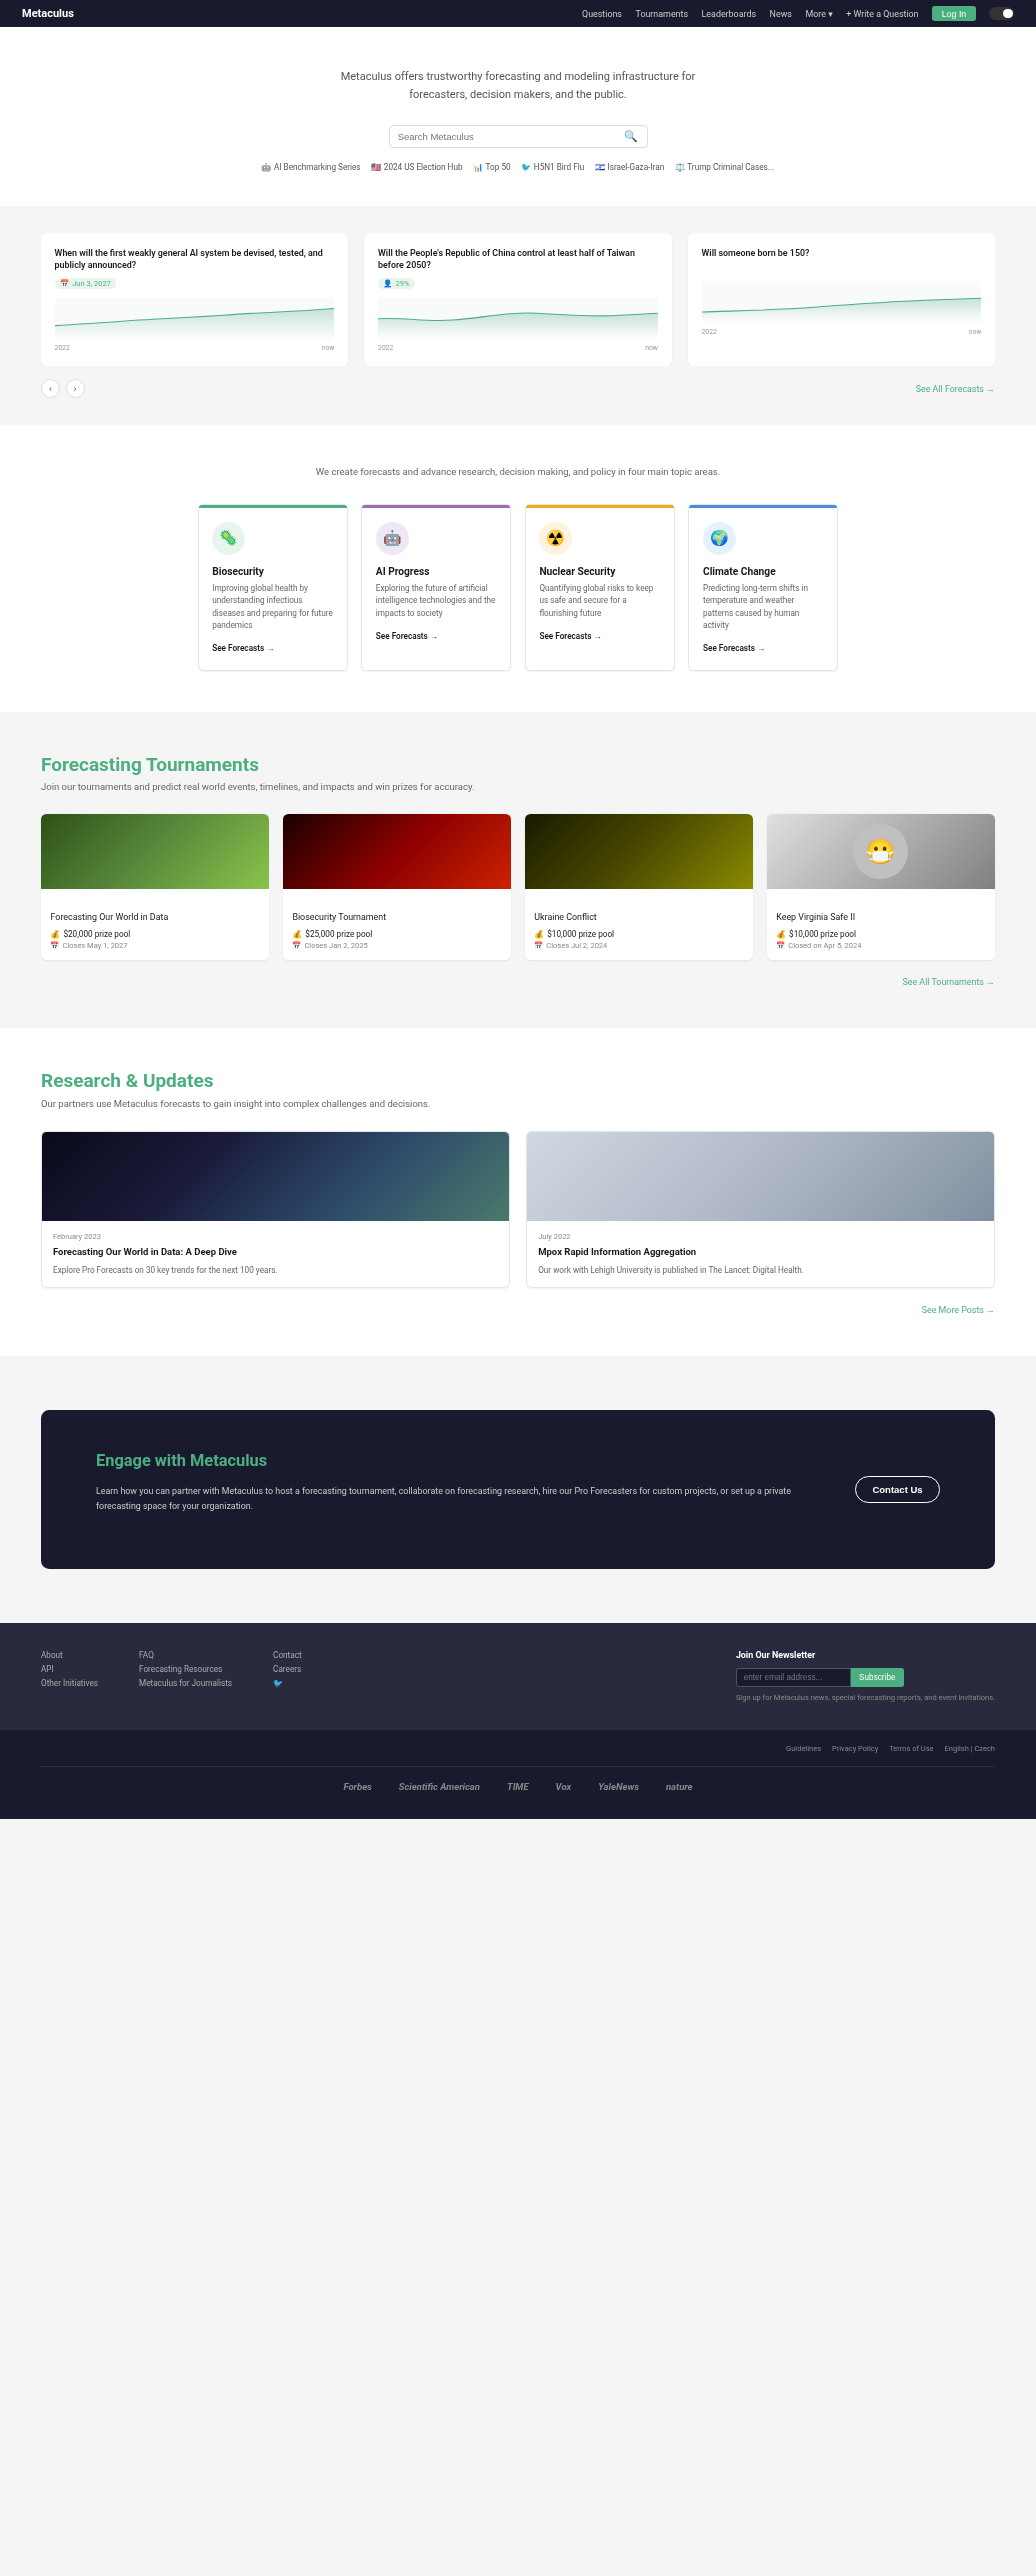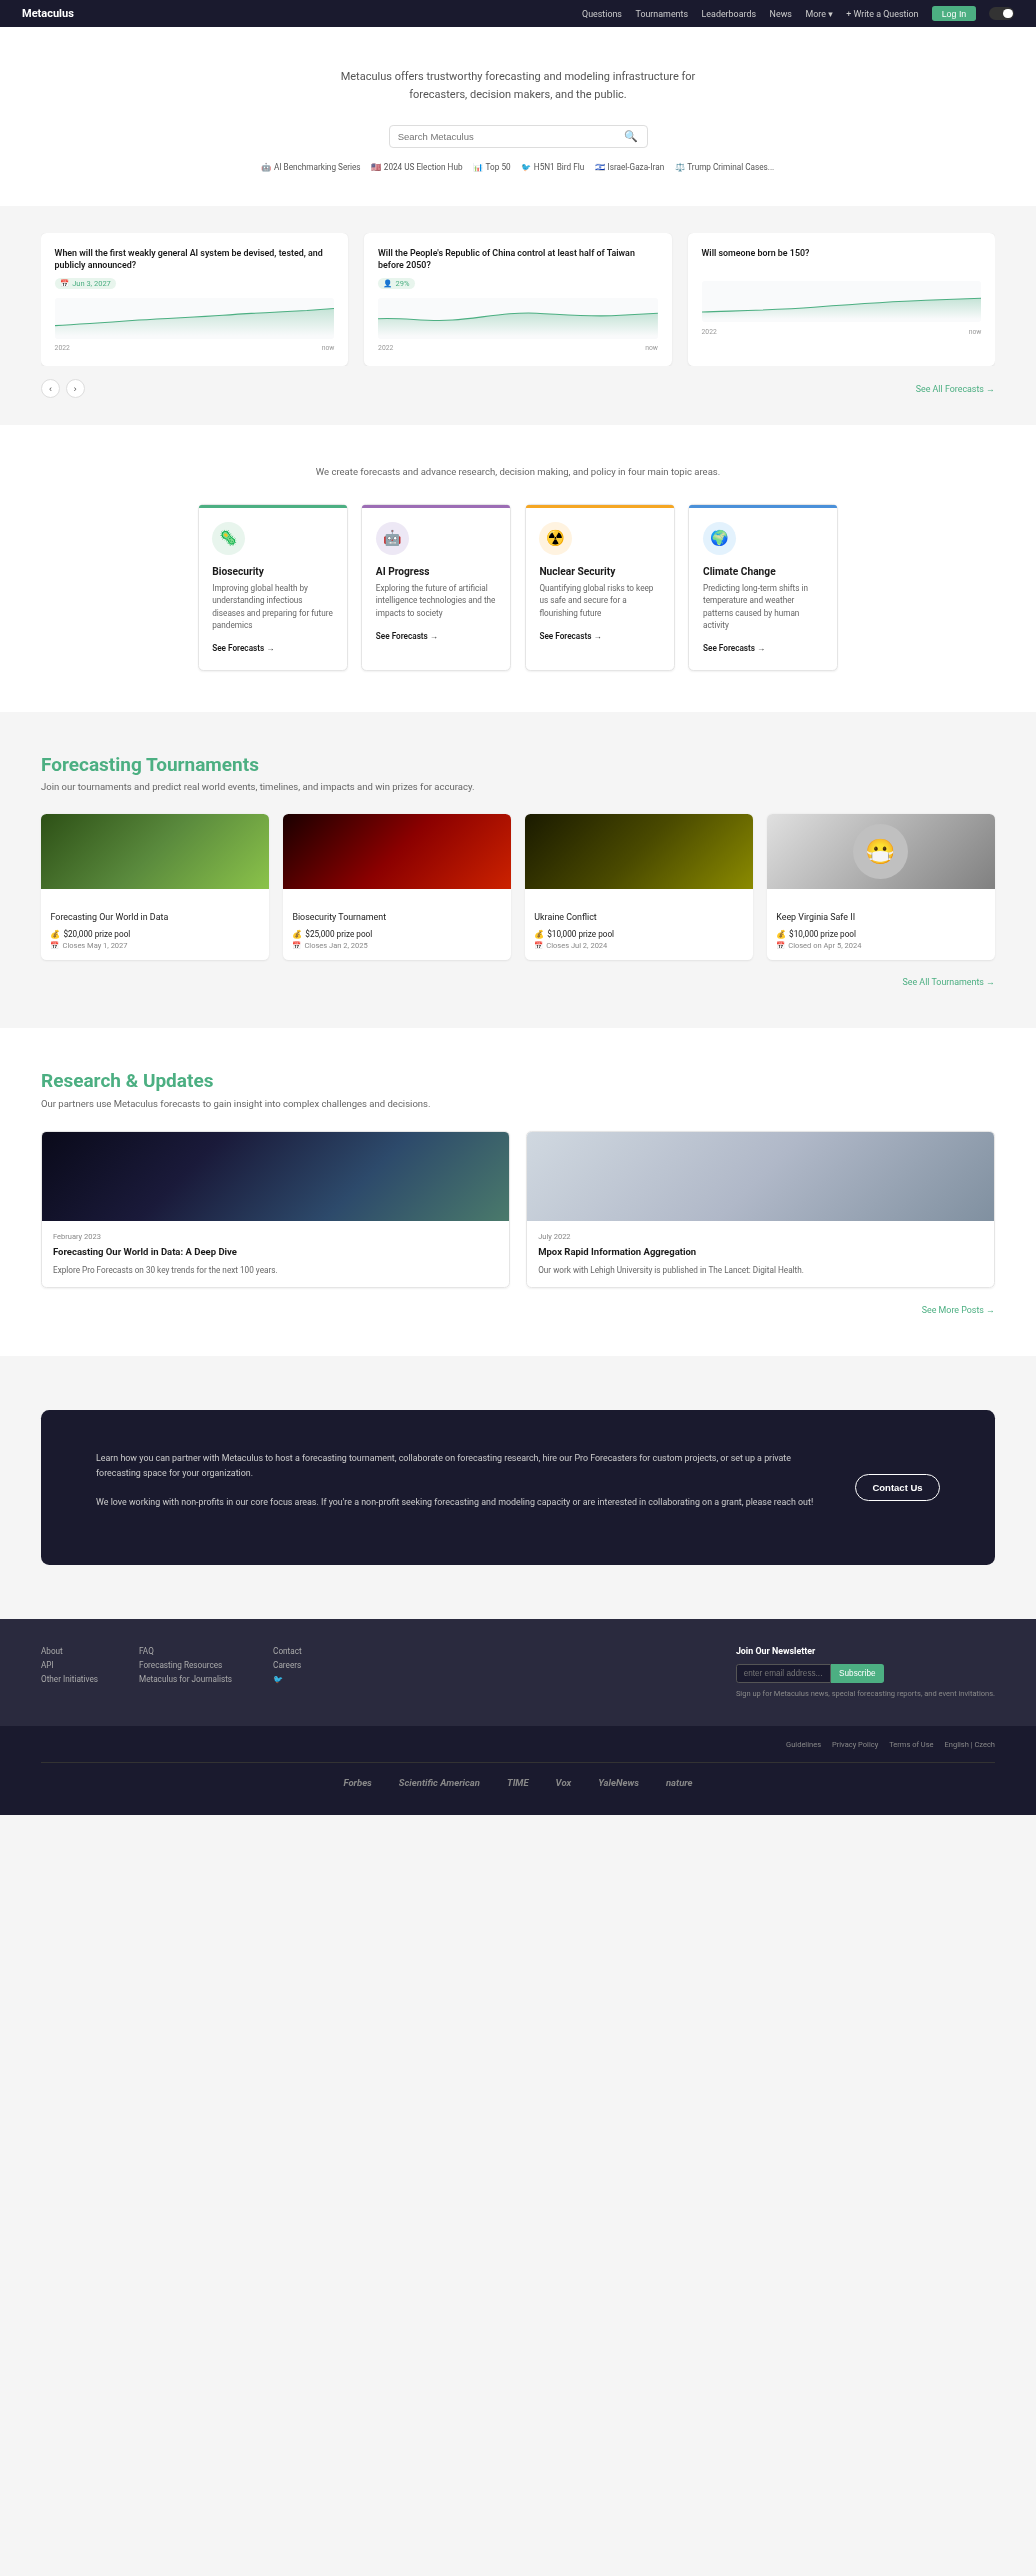--- a/index.html
+++ b/index.html
@@ -107,21 +107,21 @@
     .engage-cta { flex-shrink: 0; }
     .contact-btn { border: 1.4px solid #fff; background: transparent; color: #fff; padding: 6.8px 16.4px; border-radius: 16.4px; font-size: 9.5px; font-weight: 600; cursor: pointer; white-space: nowrap; }
 
     
     .footer-top { background: #2a2a3e; padding: 27px 41px; }
     .footer-columns { display: flex; gap: 41px; flex-wrap: wrap; }
     .footer-col a { display: block; color: #aaa; font-size: 8.2px; margin-bottom: 4.1px; text-decoration: none; }
     .newsletter-col { margin-left: auto; }
     .newsletter-col h4 { color: #fff; font-size: 8.9px; font-weight: 700; margin-bottom: 8.2px; }
     .newsletter-input-row { display: flex; gap: 0; }
-    .newsletter-input { border: 0.7px solid #555; background: #1a1a2e; color: #fff; padding: 4.1px 6.8px; font-size: 8.2px; border-radius: 2.7px 0 0 2.7px; outline: none; width: 95px; }
+    .newsletter-input { border: 0.7px solid #555; background: #1a1a2e; color: #fff; padding: 4.1px 6.8px; font-size: 8.2px; border-radius: 2.7px 0 0 2.7px; outline: none; width: 115px; }
     .newsletter-btn { background: #4caf82; color: #fff; border: none; padding: 4.1px 8.2px; font-size: 8.2px; border-radius: 0 2.7px 2.7px 0; cursor: pointer; }
     .newsletter-desc { font-size: 7.5px; color: #888; margin-top: 5.5px; line-height: 1.4; }
 
     
     .footer-bottom { background: #1a1a2e; padding: 13.6px 41px; }
     .footer-legal { display: flex; gap: 11px; justify-content: flex-end; margin-bottom: 13.6px; }
     .footer-legal a { font-size: 7.5px; color: #888; text-decoration: none; }
     .press-logos { display: flex; gap: 27px; align-items: center; justify-content: center; padding: 13.6px 0; border-top: 0.7px solid #333; }
     .press-logo { color: #888; font-size: 9.5px; font-weight: 700; font-style: italic; }
 
@@ -402,22 +402,24 @@
 
   </div>
   <div class="research-footer">
     <a class="see-all-link">See More Posts →</a>
   </div>
 </section>
 
 <div style="background:#f5f5f5; padding: 27px 0;">
   <div class="engage">
     <div class="engage-content">
+      <h2 class="engage-title">
+        <span>Engage with </span><span>Metaculus</span>
+      </h2>
       <p class="engage-text">Learn how you can partner with Metaculus to host a forecasting tournament, collaborate on forecasting research, hire our Pro Forecasters for custom projects, or set up a private forecasting space for your organization.</p>
-      <p class="engage-text">We love working with non-profits in our core focus areas. If you're a non-profit seeking forecasting and modeling capacity or are interested in collaborating on a grant, please reach out!</p>
     </div>
     <div class="engage-cta">
       <button class="contact-btn">Contact Us</button>
     </div>
   </div>
 </div>
 
 <div class="footer-top">
   <div class="footer-columns">
     <div class="footer-col">

